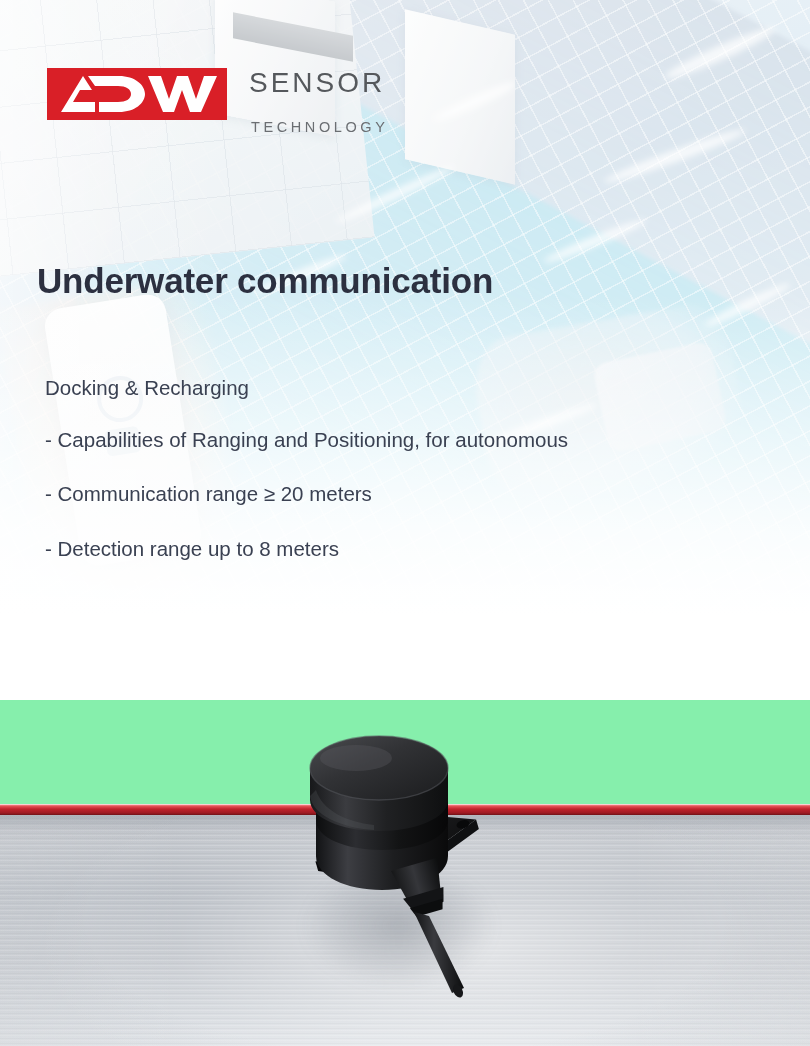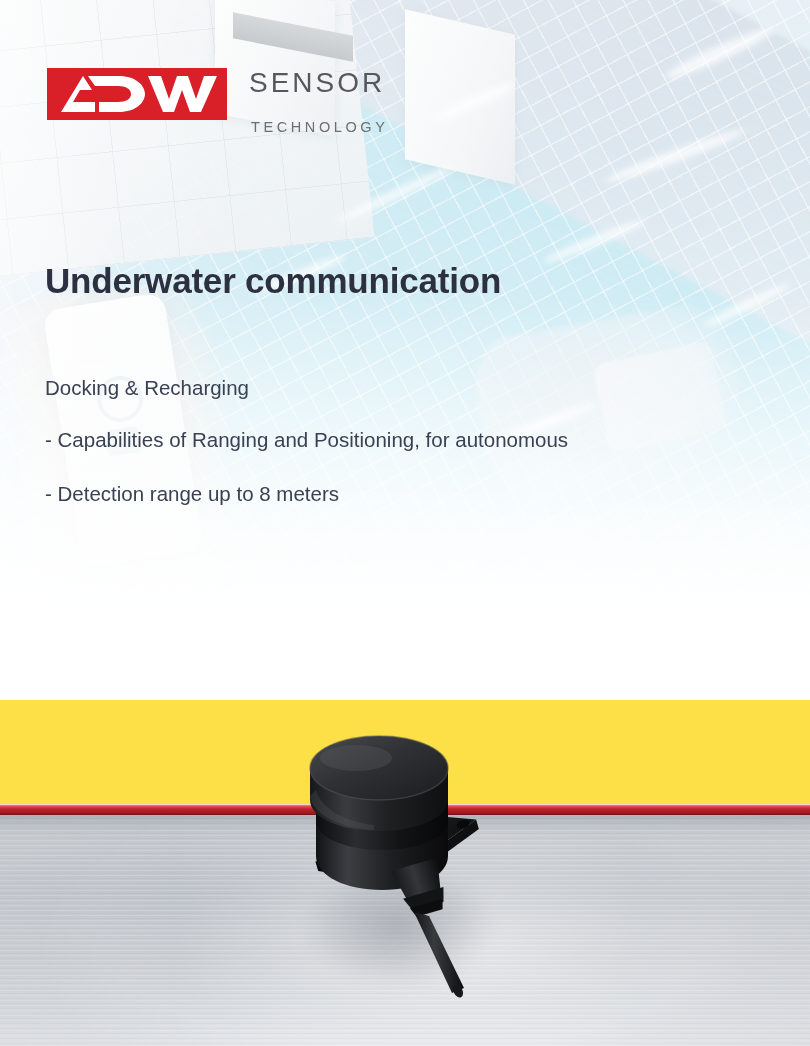--- a/index.html
+++ b/index.html
@@ -9,21 +9,21 @@
   }
   body {
     font-family: "Liberation Sans", sans-serif;
   }
 
   .page {
     position: relative;
     width: 810px;
     height: 1046px;
     overflow: hidden;
-    background: #fde047;
+    background: #86efac;
   }
 
   
   .bg-photo {
     position: absolute;
     left: 0; top: 0;
     width: 810px;
     height: 700px;
     overflow: hidden;
   }
@@ -229,21 +229,21 @@
     color: #6b6e72;
     line-height: 1;
     margin-top: 23px;
     margin-left: 2px;
     font-weight: 400;
   }
 
   
   .headline {
     position: absolute;
-    left: 45px; top: 236px;
+    left: 37px; top: 236px;
     width: 640px;
     font-size: 35px;
     font-weight: bold;
     line-height: 1.28;
     color: #2c3040;
     letter-spacing: -0.2px;
   }
   .headline .l2 { display: block; }
 
   .bullets {
@@ -376,20 +376,21 @@
     </div>
   </div>
 
   <h1 class="headline">
     <span class="l1">Underwater communication</span>
   </h1>
 
   <div class="bullets">
     <div class="bullet wrap2">Docking &amp; Recharging</div>
     <div class="bullet">- Capabilities of Ranging and Positioning, for autonomous</div>
+    <div class="bullet">- Communication range ≥ 20 meters</div>
     <div class="bullet">- Detection range up to 8 meters</div>
   </div>
 
   <div class="red-band"></div>
 
   <div class="metal">
     <div class="metal-brush"></div>
     <div class="metal-sheen"></div>
     <div class="metal-topshade"></div>
     <div class="metal-vign"></div>

